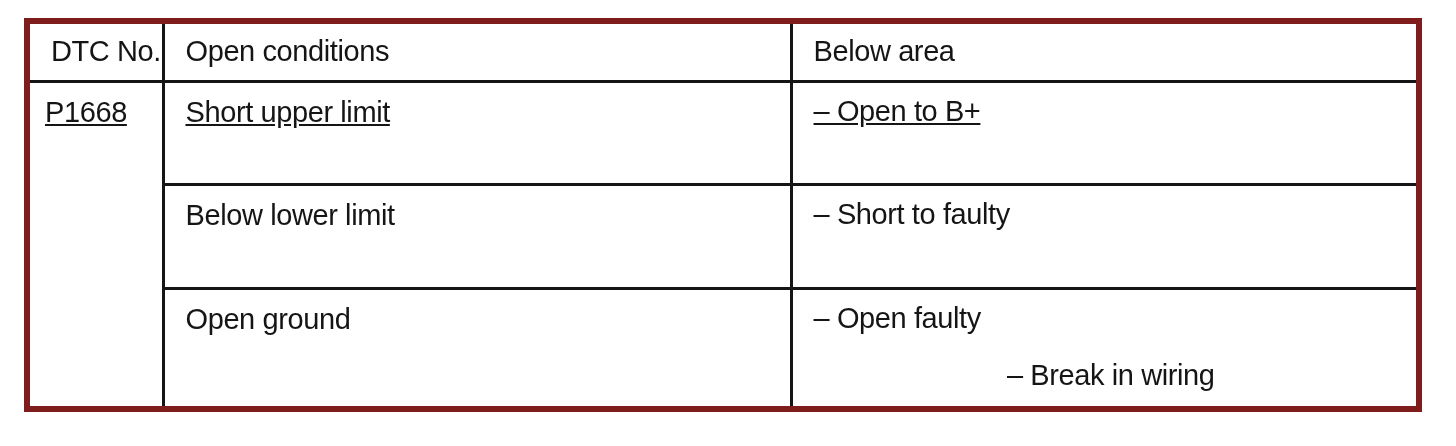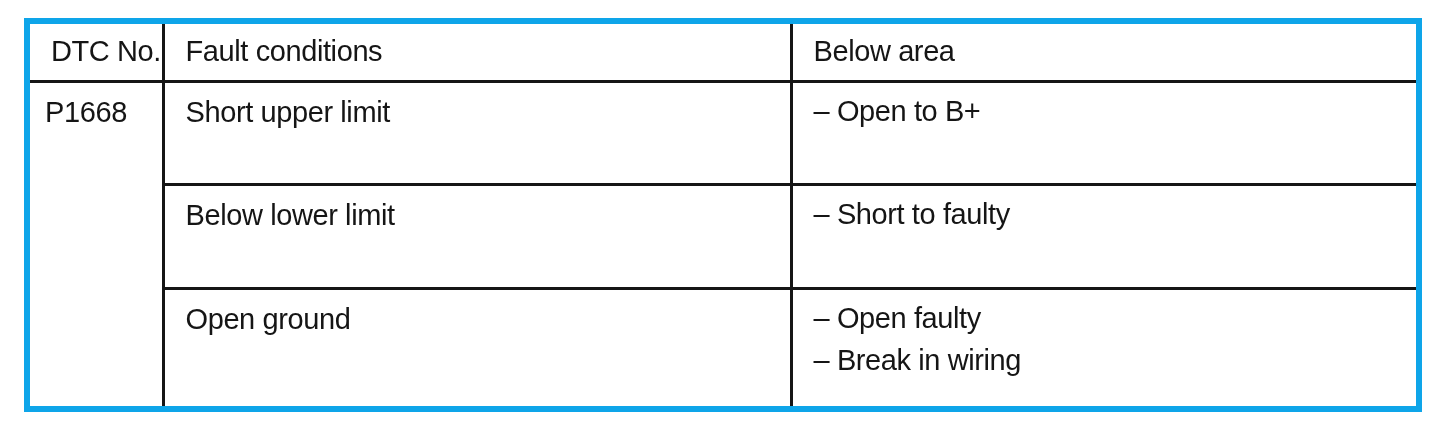--- a/index.html
+++ b/index.html
@@ -19,64 +19,64 @@
     background: #ffffff;
   }
   table.dtc-table {
     position: absolute;
     left: 24px;
     top: 18px;
     width: 1398px;
     height: 394px;
     border-collapse: collapse;
     table-layout: fixed;
-    border: 6px solid #0ea5e9;
+    border: 6px solid #7f1d1d;
   }
   .col-dtc  { width: 136px; }
   .col-cond { width: 628px; }
   .col-area { width: auto; }
   th, td {
     border: 3px solid #151515;
     font-size: 29px;
     font-weight: 400;
     letter-spacing: -0.4px;
     background: #ffffff;
     white-space: nowrap;
     overflow: hidden;
   }
   th {
     text-align: left;
     vertical-align: middle;
     padding: 0 8px 0 21px;
   }
   thead tr { height: 60px; }
-  tr.row-1 { height: 103px; }
+  tr.row-1 { height: 103px; text-decoration: underline; }
   tr.row-2 { height: 104px; }
   td {
     vertical-align: top;
     padding: 13px 8px 0 21px;
   }
   td.dtc-cell { padding-left: 15px; }
   .fa-line { line-height: 30px; }
-  .fa-line + .fa-line { margin-top: 12px; }
+  .fa-line + .fa-line { margin-top: 27px; text-align: center; }
 </style>
 </head>
 <body>
 
 <div class="page">
   <table class="dtc-table">
     <colgroup>
       <col class="col-dtc">
       <col class="col-cond">
       <col class="col-area">
     </colgroup>
     <thead>
       <tr class="header-row">
         <th>DTC No.</th>
-        <th>Fault conditions</th>
+        <th>Open conditions</th>
         <th>Below area</th>
       </tr>
     </thead>
     <tbody>
       <tr class="row-1">
         <td rowspan="3" class="dtc-cell">P1668</td>
         <td>Short upper limit</td>
         <td>
           <div class="fa-line">– Open to B+</div>
         </td>

